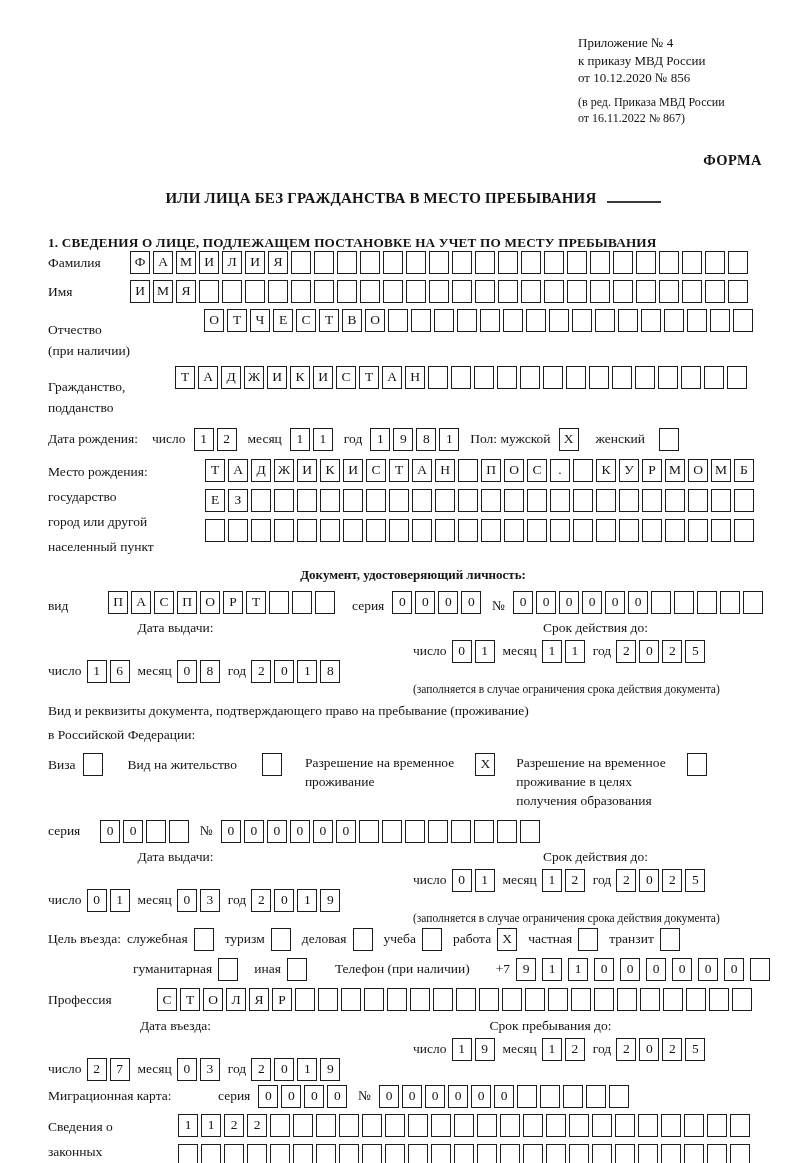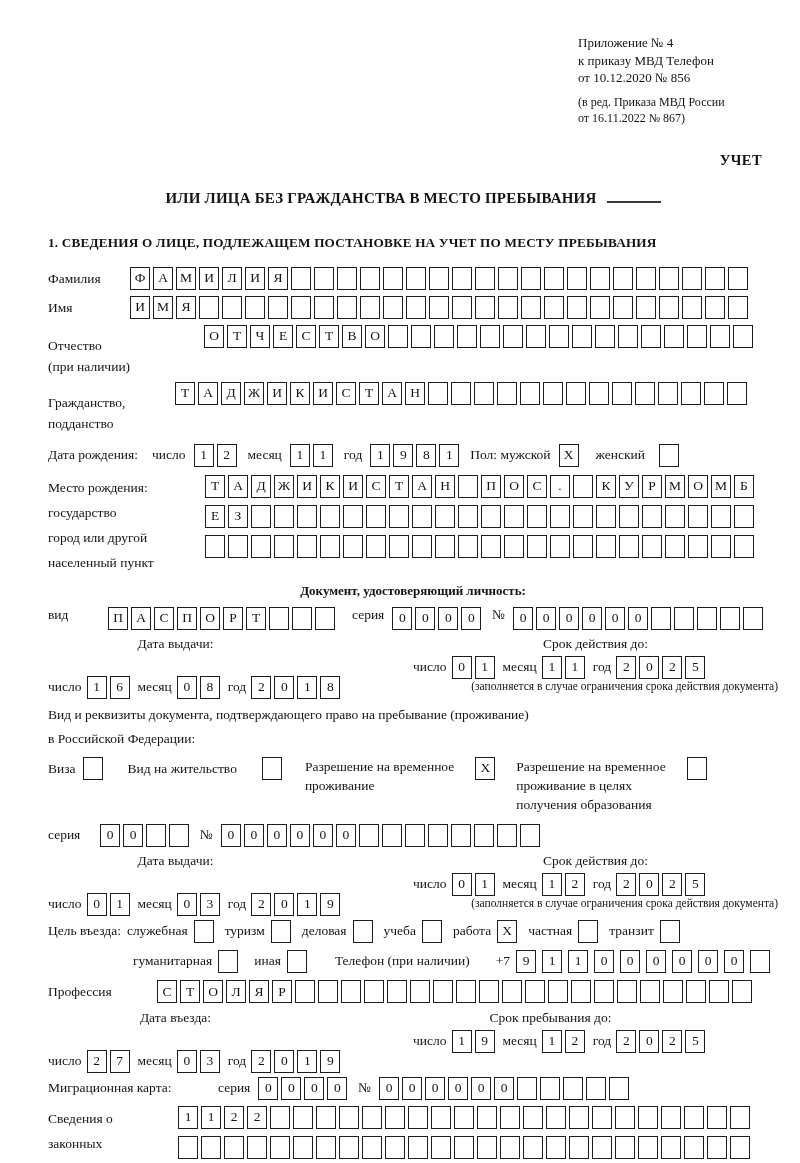--- a/index.html
+++ b/index.html
@@ -3,59 +3,59 @@
 <meta charset="utf-8">
 <style>
   html,body{margin:0;padding:0;background:#ffffff;}
   body{width:800px;height:1163px;font-family:"Liberation Serif",serif;color:#141414;overflow:hidden;}
   .page{box-sizing:border-box;width:800px;height:1163px;padding:34px 22px 10px 48px;}
   .hdr{margin-left:auto;width:200px;font-size:13px;line-height:17.5px;}
   .hdr .sub{font-size:12px;margin-top:7px;line-height:16px;}
   .forma{text-align:right;font-weight:bold;font-size:14.5px;margin:26px 16px 0 0;letter-spacing:.4px;}
   .title{text-align:center;font-weight:bold;font-size:15px;line-height:23px;margin-top:18px;letter-spacing:.2px;}
   .blank-line{display:inline-block;width:54px;border-bottom:2px solid #3a3a3a;margin-left:10px;}
-  .section{font-weight:bold;font-size:13.2px;margin-top:25px;margin-bottom:16px;letter-spacing:.2px;}
+  .section{font-weight:bold;font-size:13.2px;margin-top:25px;letter-spacing:.2px;}
   .row{display:flex;align-items:flex-start;margin-bottom:5px;font-size:13.5px;}
   .lbl{flex:0 0 auto;line-height:24px;}
   .lbl2{line-height:21px;padding-top:2px;margin-top:8px;}
   .cells{display:flex;flex-wrap:nowrap;}
   .cell{width:18px;height:21px;border:1.5px solid #1d1d1d;margin-right:3px;display:inline-flex;align-items:center;justify-content:center;font-size:13.5px;flex:0 0 auto;background:#fff;line-height:1;}
   .cellrows .cells{margin-bottom:7px;}
   .gap-s{margin-left:8px;}.gap-m{margin-left:14px;}
   .center-note{text-align:center;font-weight:bold;font-size:13px;margin:8px 0 8px 0;}
   .dates{display:flex;margin-top:6px;margin-bottom:4px;font-size:13.5px;}
   .dcol-l{flex:0 0 365px;display:flex;flex-direction:column;gap:20px;}
   .dcol-r{flex:1;display:flex;flex-direction:column;}
   .dhead{text-align:center;margin-bottom:4px;}
   .dline{display:flex;align-items:center;gap:5px;}
-  .dnote{font-size:11.5px;margin-top:1px;text-align:right;white-space:nowrap;}
+  .dnote{font-size:11.5px;margin-top:20px;text-align:left;white-space:nowrap;}
   .intro{font-size:13.5px;line-height:24px;}
   .chkrow{display:flex;align-items:flex-start;font-size:13.5px;margin:6px 0 10px 0;}
   .chkrow .cell{margin-left:7px;}
   .chk-multi{text-align:left;line-height:19px;}
   .purpose{display:flex;align-items:center;font-size:13.5px;margin-bottom:7px;flex-wrap:nowrap;}
   .purpose .cell{margin-left:6px;margin-right:0;}
   .purpose .opt{margin-left:11px;}
 </style>
 </head>
 <body>
 
 <div class="page">
 
   <div class="hdr">
     <div>Приложение № 4</div>
-    <div>к приказу МВД Телефон</div>
+    <div>к приказу МВД России</div>
     <div>от 10.12.2020 № 856</div>
     <div class="sub">
       <div>(в ред. Приказа МВД России</div>
       <div>от 16.11.2022 № 867)</div>
     </div>
   </div>
 
-  <div class="forma">УЧЕТ</div>
+  <div class="forma">ФОРМА</div>
 
   <div class="title">
     <div><span>ИЛИ ЛИЦА БЕЗ ГРАЖДАНСТВА В МЕСТО ПРЕБЫВАНИЯ</span><span class="blank-line"></span></div>
   </div>
 
   <div class="section">1. СВЕДЕНИЯ О ЛИЦЕ, ПОДЛЕЖАЩЕМ ПОСТАНОВКЕ НА УЧЕТ ПО МЕСТУ ПРЕБЫВАНИЯ</div>
 
   <div class="row">
     <div class="lbl" style="width:82px">Фамилия</div>
     <div class="cells">
@@ -302,21 +302,21 @@
           <span class="cell"></span>
           <span class="cell"></span>
           <span class="cell"></span>
           <span class="cell"></span>
         </div>
     </div>
   </div>
 
   <div class="center-note">Документ, удостоверяющий личность:</div>
 
-  <div class="row" style="align-items:flex-start">
+  <div class="row" style="align-items:flex-end">
     <span style="width:60px">вид</span>
     <span class="cells">
         <span class="cell">П</span>
         <span class="cell">А</span>
         <span class="cell">С</span>
         <span class="cell">П</span>
         <span class="cell">О</span>
         <span class="cell">Р</span>
         <span class="cell">Т</span>
         <span class="cell"></span>

